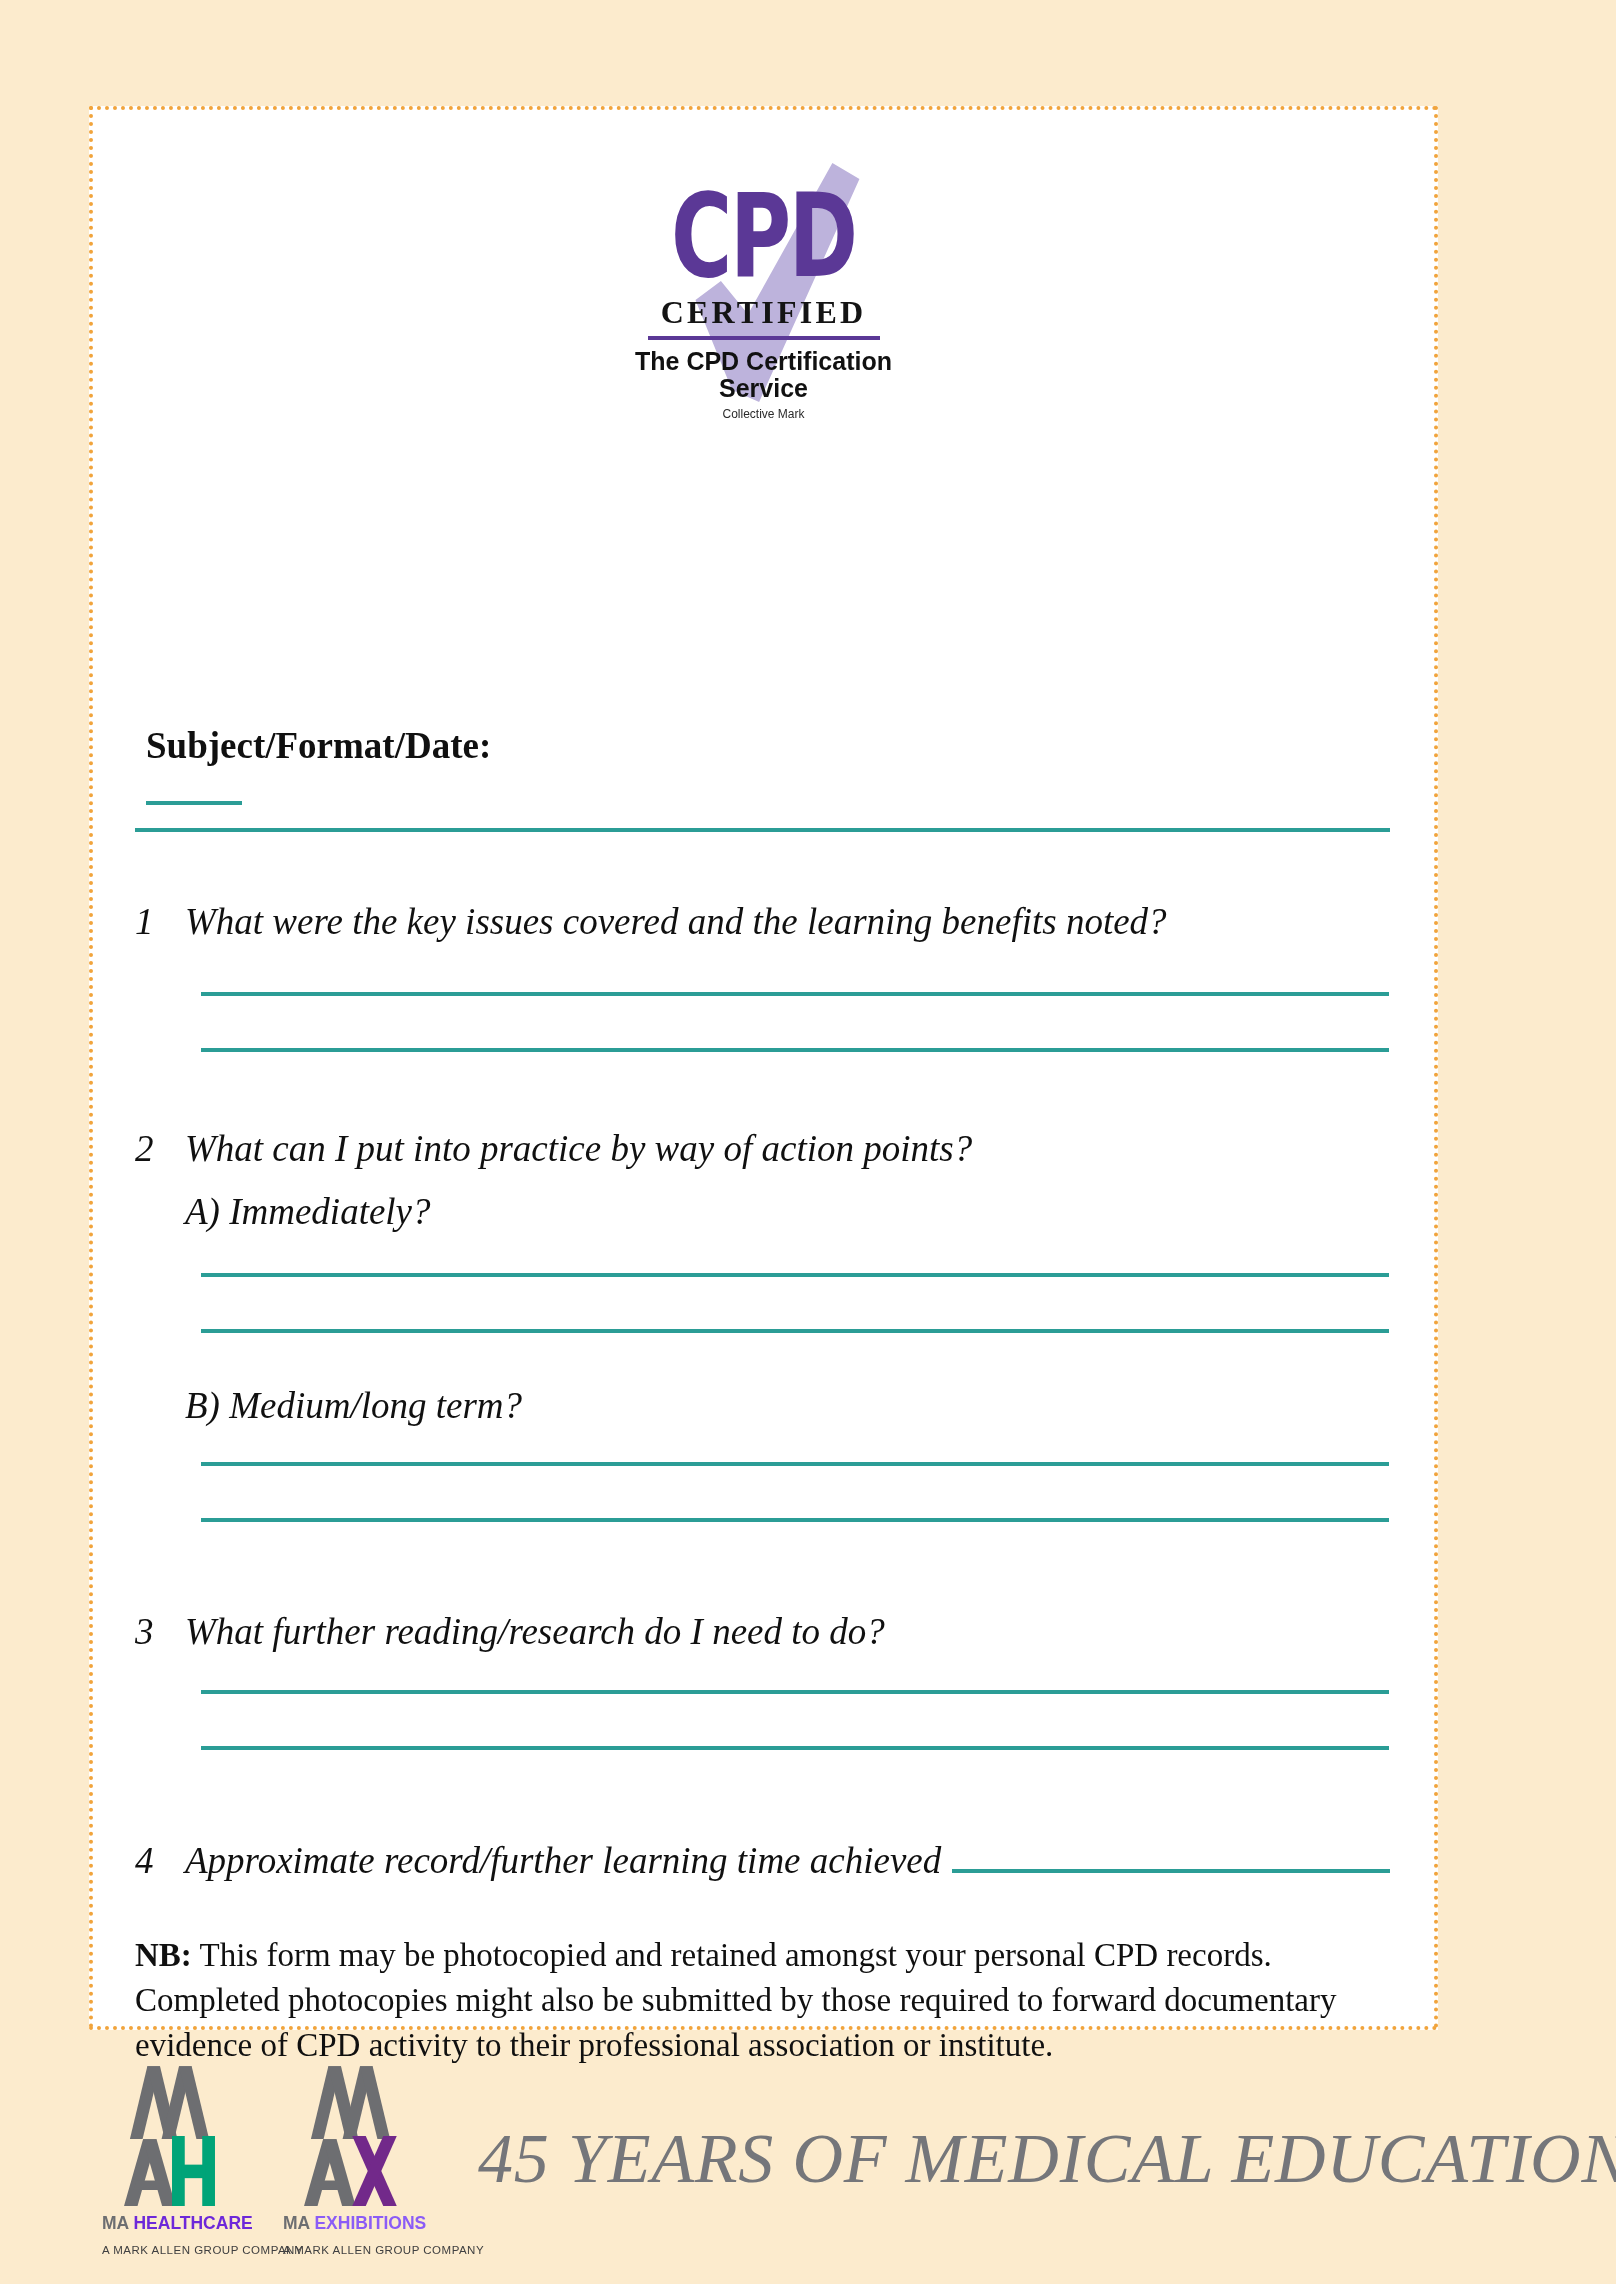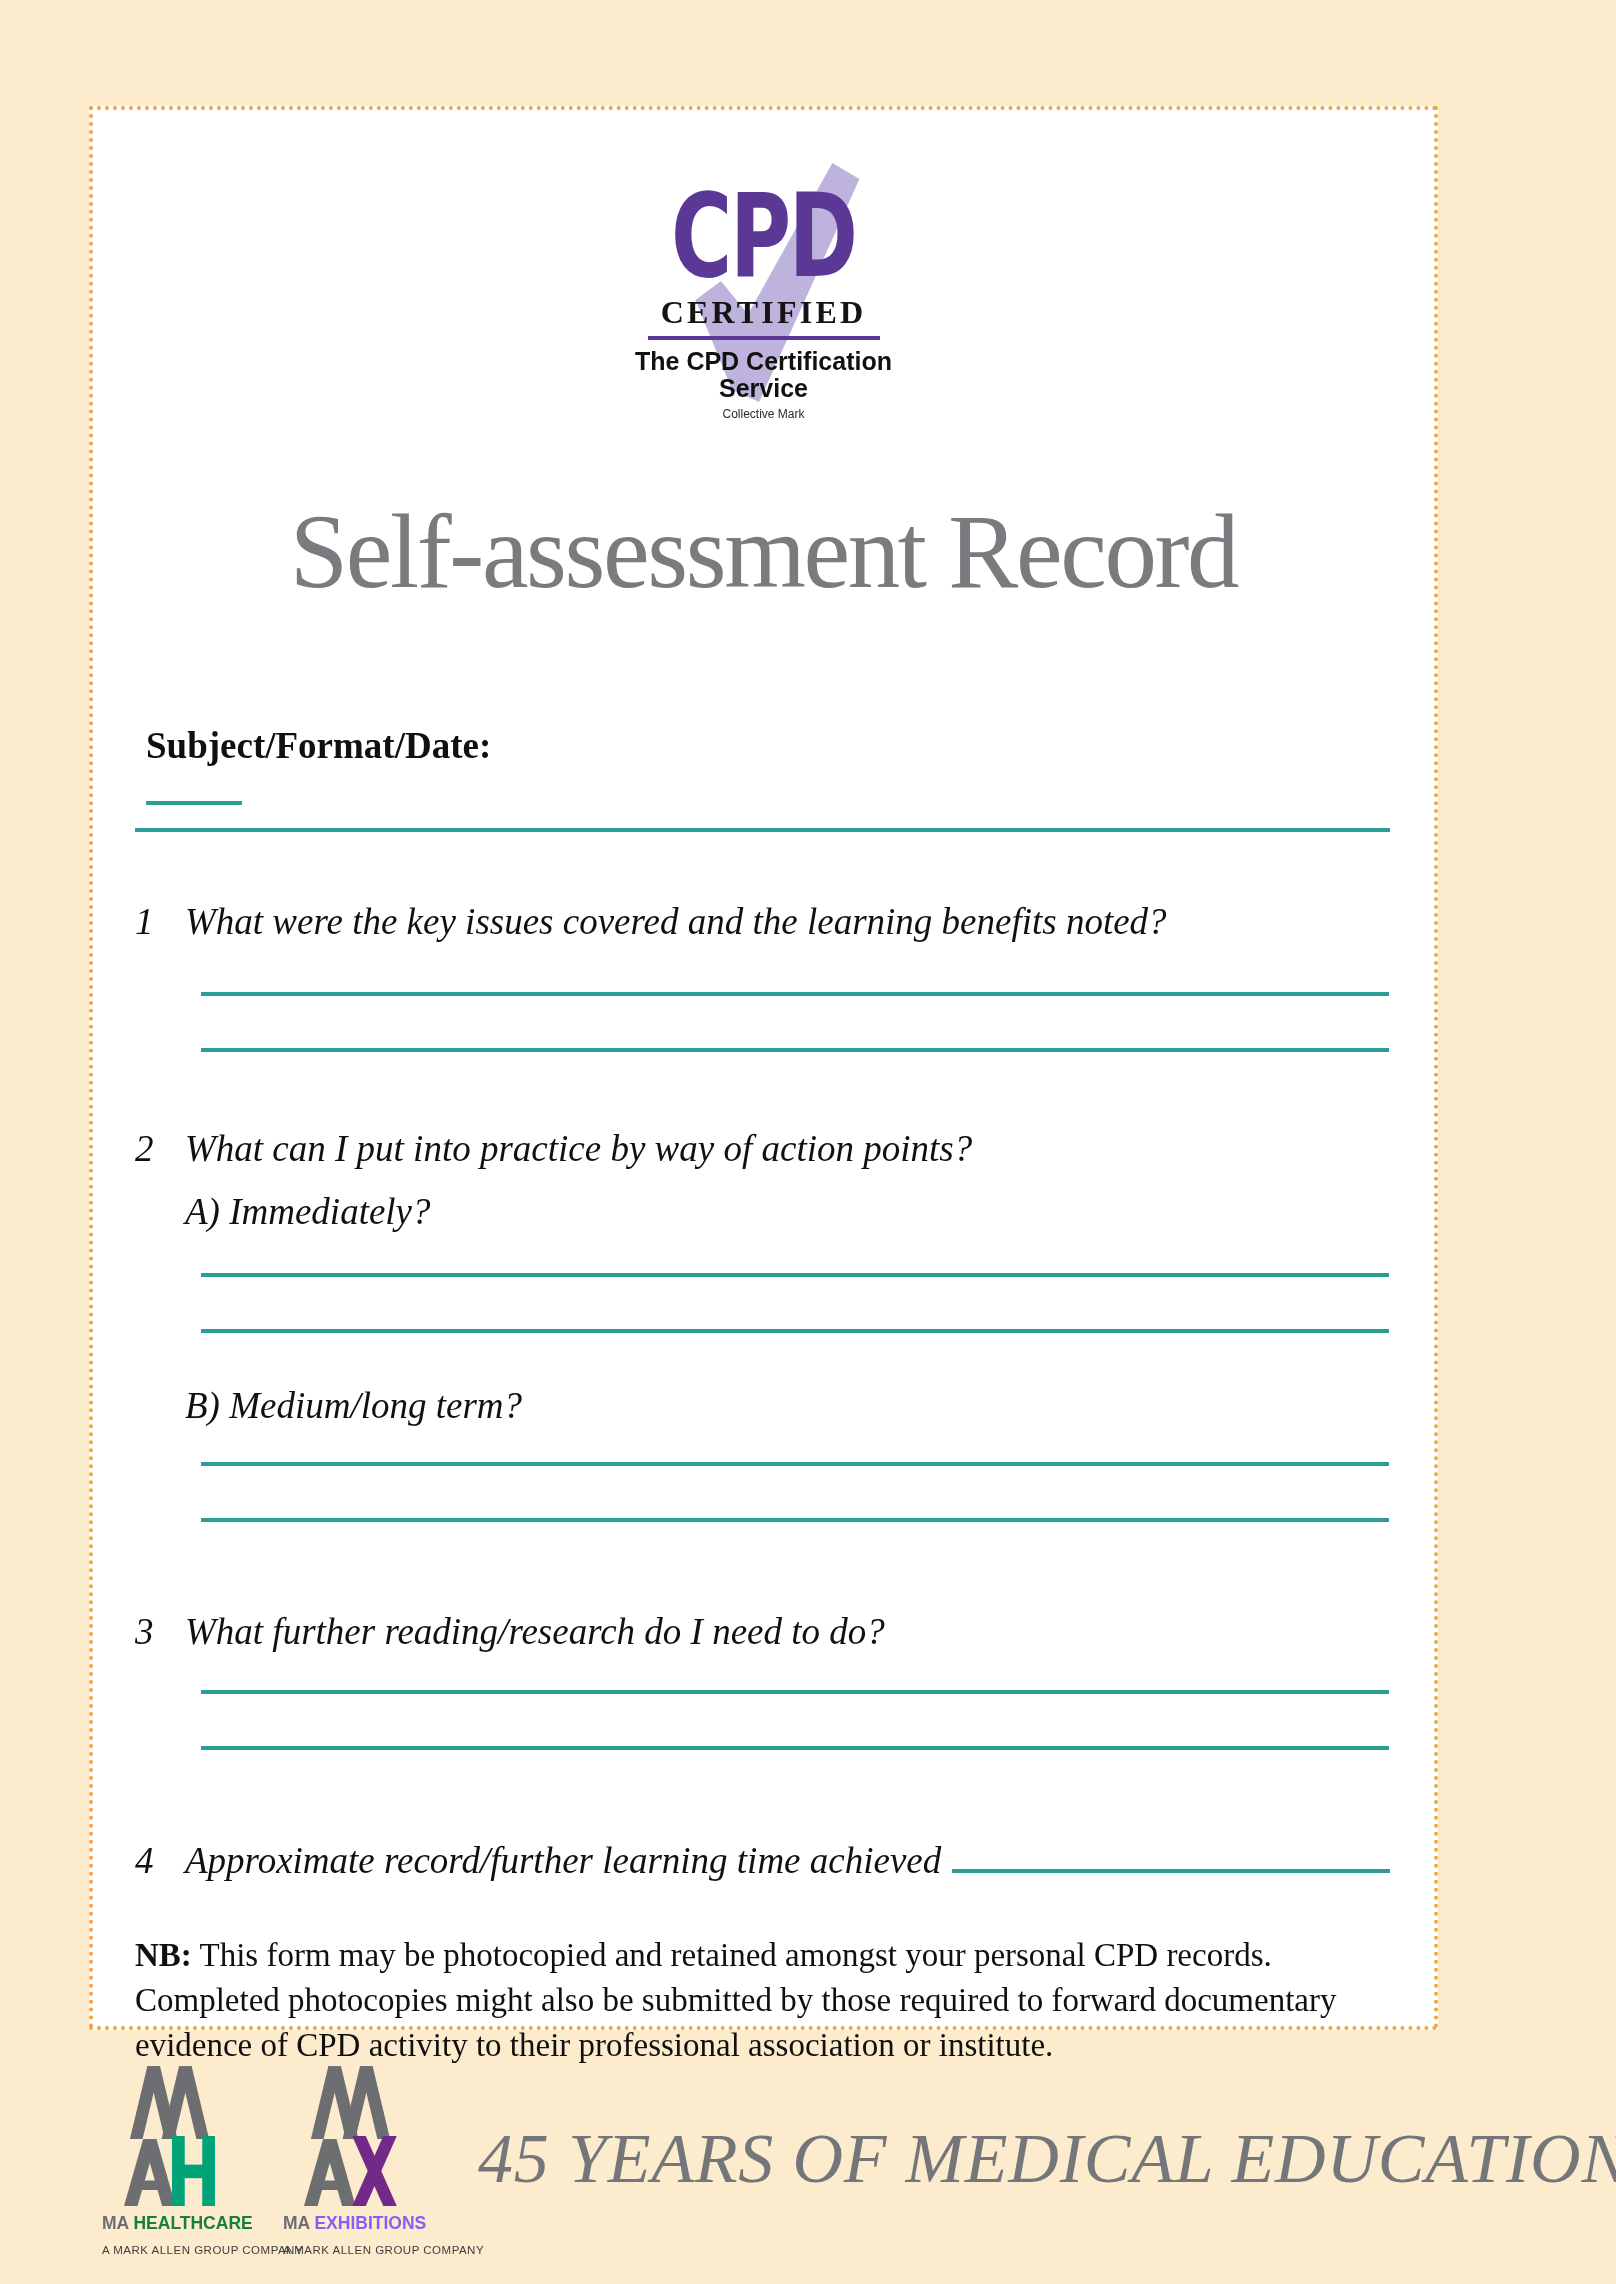--- a/index.html
+++ b/index.html
@@ -86,21 +86,21 @@
   
   .ma{position:absolute;top:2063px;width:135px;text-align:center;}
   .ma-healthcare{left:102px;}
   .ma-exhibitions{left:283px;}
   .ma-m{display:block;margin:0 auto;width:83px;height:76px;}
   .ah{display:flex;justify-content:center;align-items:flex-end;height:70px;margin-top:-3.2px;}
   .ah svg{display:block;}
   .ah .letter2{margin-left:-5.6px;}
   .ma-name{margin-top:9.6px;font-family:"Liberation Sans",sans-serif;font-weight:bold;font-size:17.5px;line-height:1;white-space:nowrap;}
   .ma-name .gray{color:#6D6E71;}
-  .ma-name .green{color:#15803d;text-align:center;}
+  .ma-name .green{color:#6d28d9;text-align:center;}
   .ma-name .purple{color:#8b5cf6;text-align:right;}
   .ma-sub{margin-top:12px;font-family:"Liberation Sans",sans-serif;font-size:11.5px;color:#404041;letter-spacing:0.5px;white-space:nowrap;line-height:1;}
   .tagline{
     position:absolute;left:478px;top:2119px;
     font-style:italic;font-size:70px;color:#75767A;letter-spacing:0.8px;white-space:nowrap;
   }
 </style>
 </head>
 <body>
 
@@ -113,21 +113,20 @@
         <polygon points="74,148 108,190 214,0 248,20 122,300 88,285 42,172" fill="#BDB3DC"></polygon>
       </svg>
       <div class="cpd-acronym">CPD</div>
       <div class="cpd-certified">CERTIFIED</div>
       <div class="cpd-rule"></div>
       <div class="cpd-service">The CPD Certification</div>
       <div class="cpd-service">Service</div>
       <div class="cpd-collective">Collective Mark</div>
     </div>
 
-    <h1 class="title">Self-assessment Record</h1>
 
     <div class="subject-row">
       <span>Subject/Format/Date:</span>
       <span class="fill-line"></span>
     </div>
     <div class="line-full"></div>
 
     <div class="q q1">
       <span class="qnum">1</span>
       <span class="qtext">What were the key issues covered and the learning benefits noted?</span>

